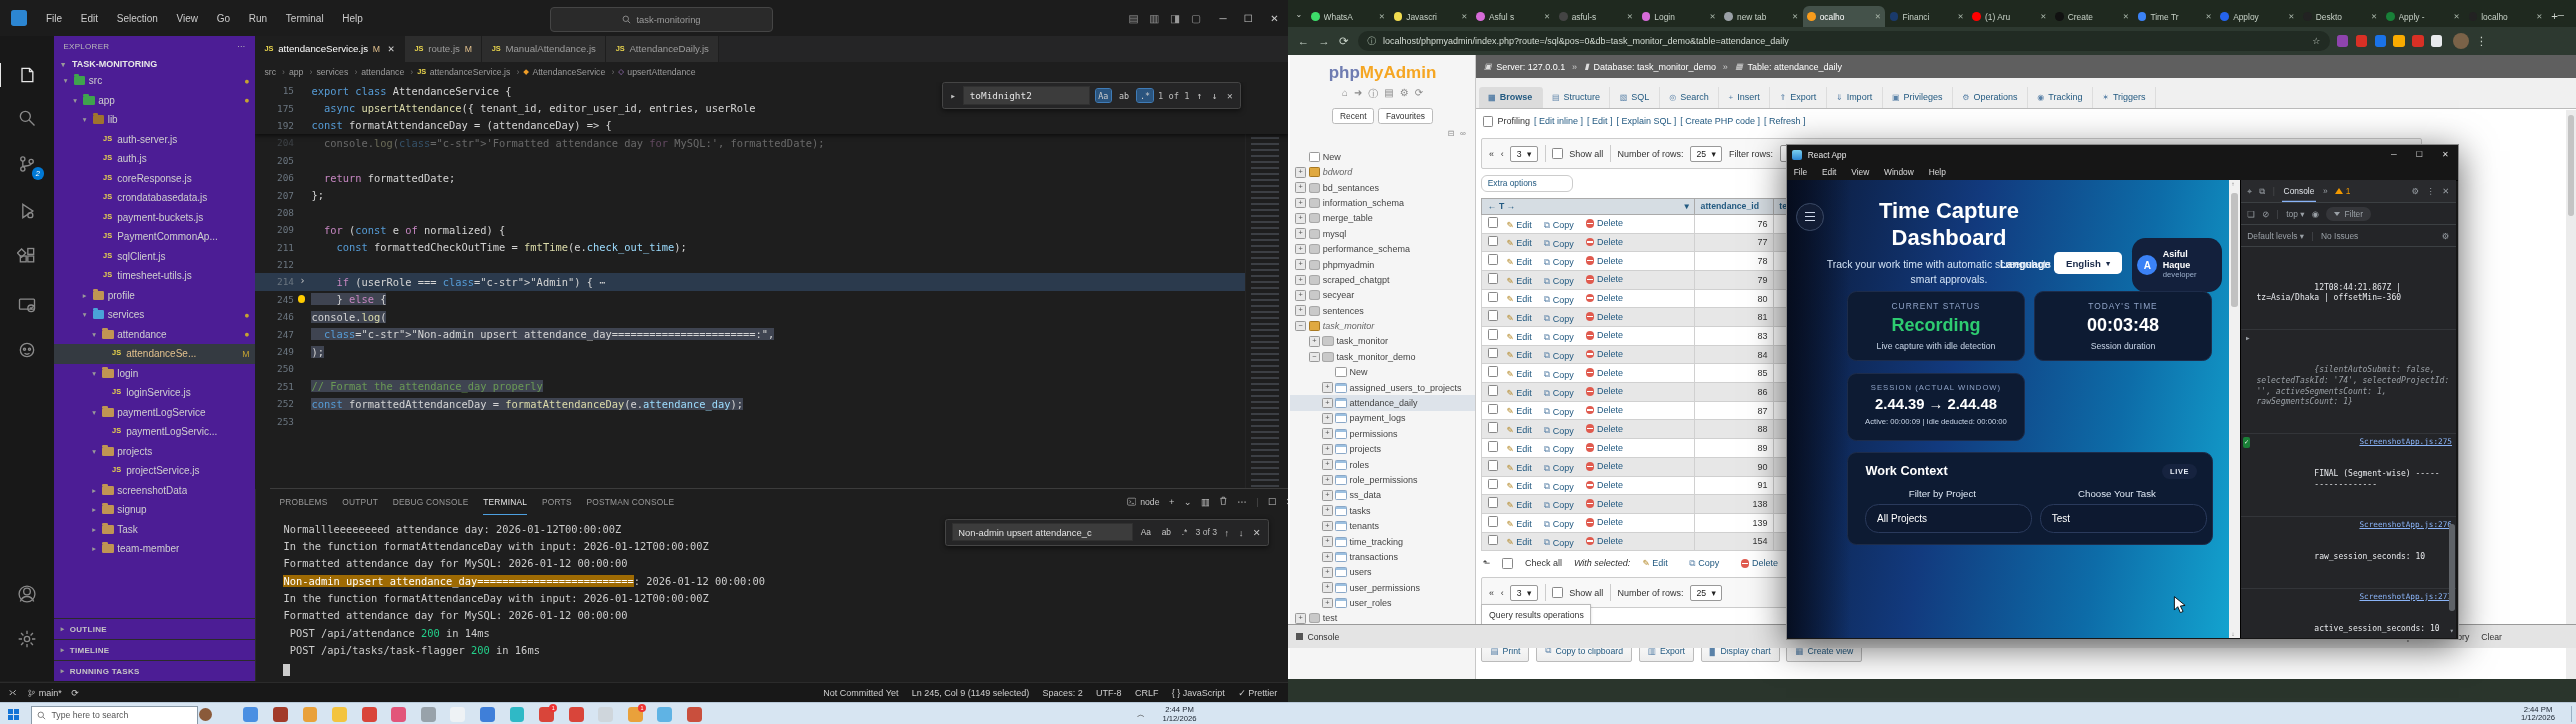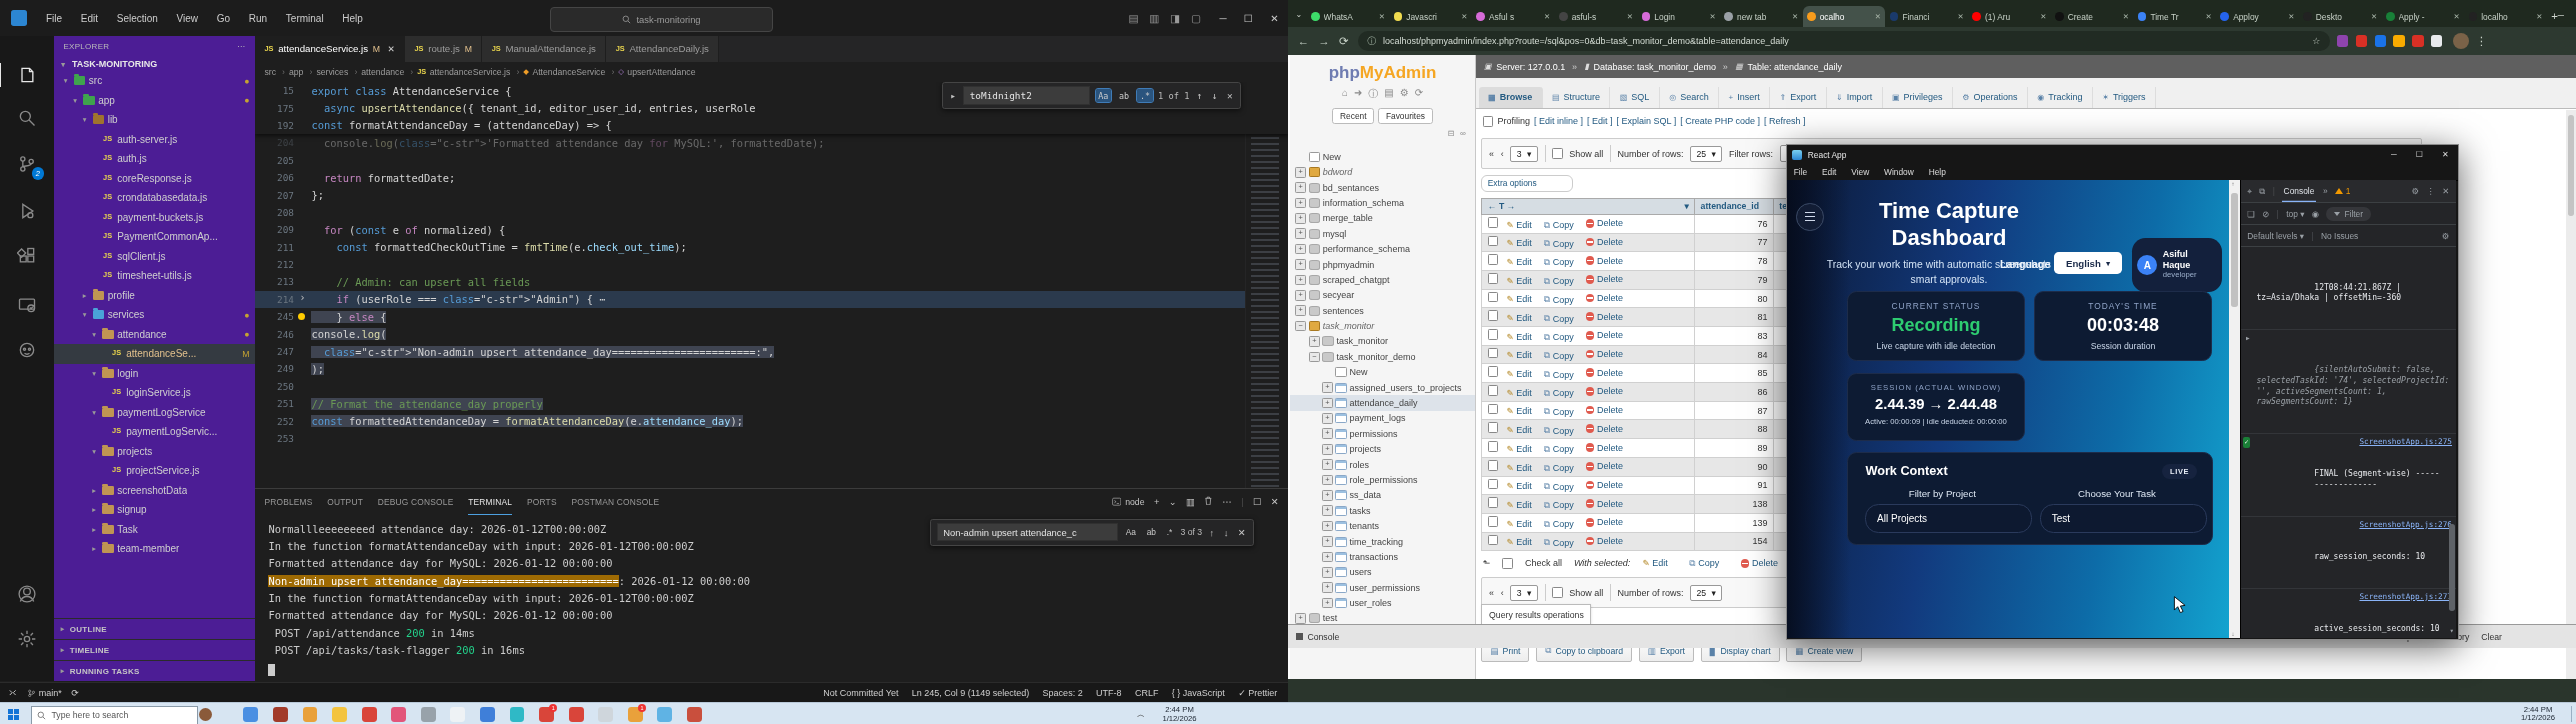--- a/index.html
+++ b/index.html
@@ -71,21 +71,21 @@
   .minimap{position:absolute;right:0;top:0;width:42px;height:407px;background:#1e1e1e;border-left:0.7px solid #252526;
     background-image:repeating-linear-gradient(180deg,#3c3f44 0 2px,transparent 2px 6px);background-size:28px 100%;background-repeat:no-repeat;background-position:5.4px 6.7px}
   .findw{display:flex;align-items:center;gap:5.4px;background:#252526;border:0.7px solid #454545;border-radius:2.7px;
     padding:3.4px 5.4px;z-index:6;box-shadow:0 1.3px 5.4px rgba(0,0,0,.5)}
   .findw .fin{background:#3c3c3c;border:0.7px solid #303030;color:#e3e3e3;font-size:9.4px;padding:2.7px 5.4px;min-width:114px;white-space:nowrap}
   .ftog{color:#cccccc;font-size:8.4px;padding:1.3px 2.7px;border-radius:2px}
   .ftog.on{background:#2a547e;outline:0.7px solid #3f7cb8}
   .fcount{color:#bbbbbb;font-size:8.7px;white-space:nowrap}
   .fico{color:#c5c5c5;font-size:9.4px;padding:0 2px}
   
-  .vs-panel{left:255px;top:488px;width:1033px;height:193px;background:#1e1e1e;border-top:0.7px solid #3c3c3c}
+  .vs-panel{left:270px;top:488px;width:1033px;height:193px;background:#1e1e1e;border-top:0.7px solid #3c3c3c}
   .ptabsrow{height:25.5px;display:flex;align-items:center;padding:0 9.4px;gap:14.8px}
   .ptb{color:#9a9a9a;font-size:8.4px;letter-spacing:0.2px;height:100%;display:flex;align-items:center}
   .ptb.on{color:#e7e7e7;box-shadow:inset 0 -1px 0 #4da0e0}
   .pright{margin-left:auto;display:flex;align-items:center;gap:9.4px;color:#c5c5c5;font-size:9.4px}
   .pright .nodelab{font-size:8.7px;display:flex;gap:4px;align-items:center}
   .tcontent{padding:8px 0 0 13.4px;font-family:"DejaVu Sans Mono",monospace;font-size:10.4px;color:#cccccc}
   .tl{height:17.4px;white-space:pre}
   .tl .hl{background:#9e6a03;color:#ffffff}
   .tl .ok{color:#23d18b}
   .cursorblk{width:6.7px;height:12.7px;background:#cccccc;margin-top:2px}
@@ -649,24 +649,20 @@
           <span class="gut"></span>
           <span class="ct">  <span class="c-kw2">for</span> (<span class="c-kw1">const</span> e <span class="c-kw2">of</span> normalized) {</span></div>
           <div class="cl">
           <span class="ln">211</span>
           <span class="gut"></span>
           <span class="ct">    <span class="c-kw1">const</span> formattedCheckOutTime = <span class="c-fn">fmtTime</span>(e.<span class="c-prop">check_out_time</span>);</span></div>
           <div class="cl">
           <span class="ln">212</span>
           <span class="gut"></span>
           <span class="ct"></span></div>
-          <div class="cl">
-          <span class="ln">213</span>
-          <span class="gut"></span>
-          <span class="ct"><span class="c-com">    // Admin: can upsert all fields</span></span></div>
           <div class="cl cur">
           <span class="ln">214</span>
           <span class="gut g-fold"></span>
           <span class="ct">    <span class="c-kw2">if</span> (userRole === <span <span="" class="c-kw1">class</span>="c-str"&gt;"Admin") { ⋯</span></div>
           <div class="cl sel">
           <span class="ln">245</span>
           <span class="gut g-bulb"></span>
           <span class="ct">    } <span class="c-kw2">else</span> {</span></div>
           <div class="cl sel">
           <span class="ln">246</span>

